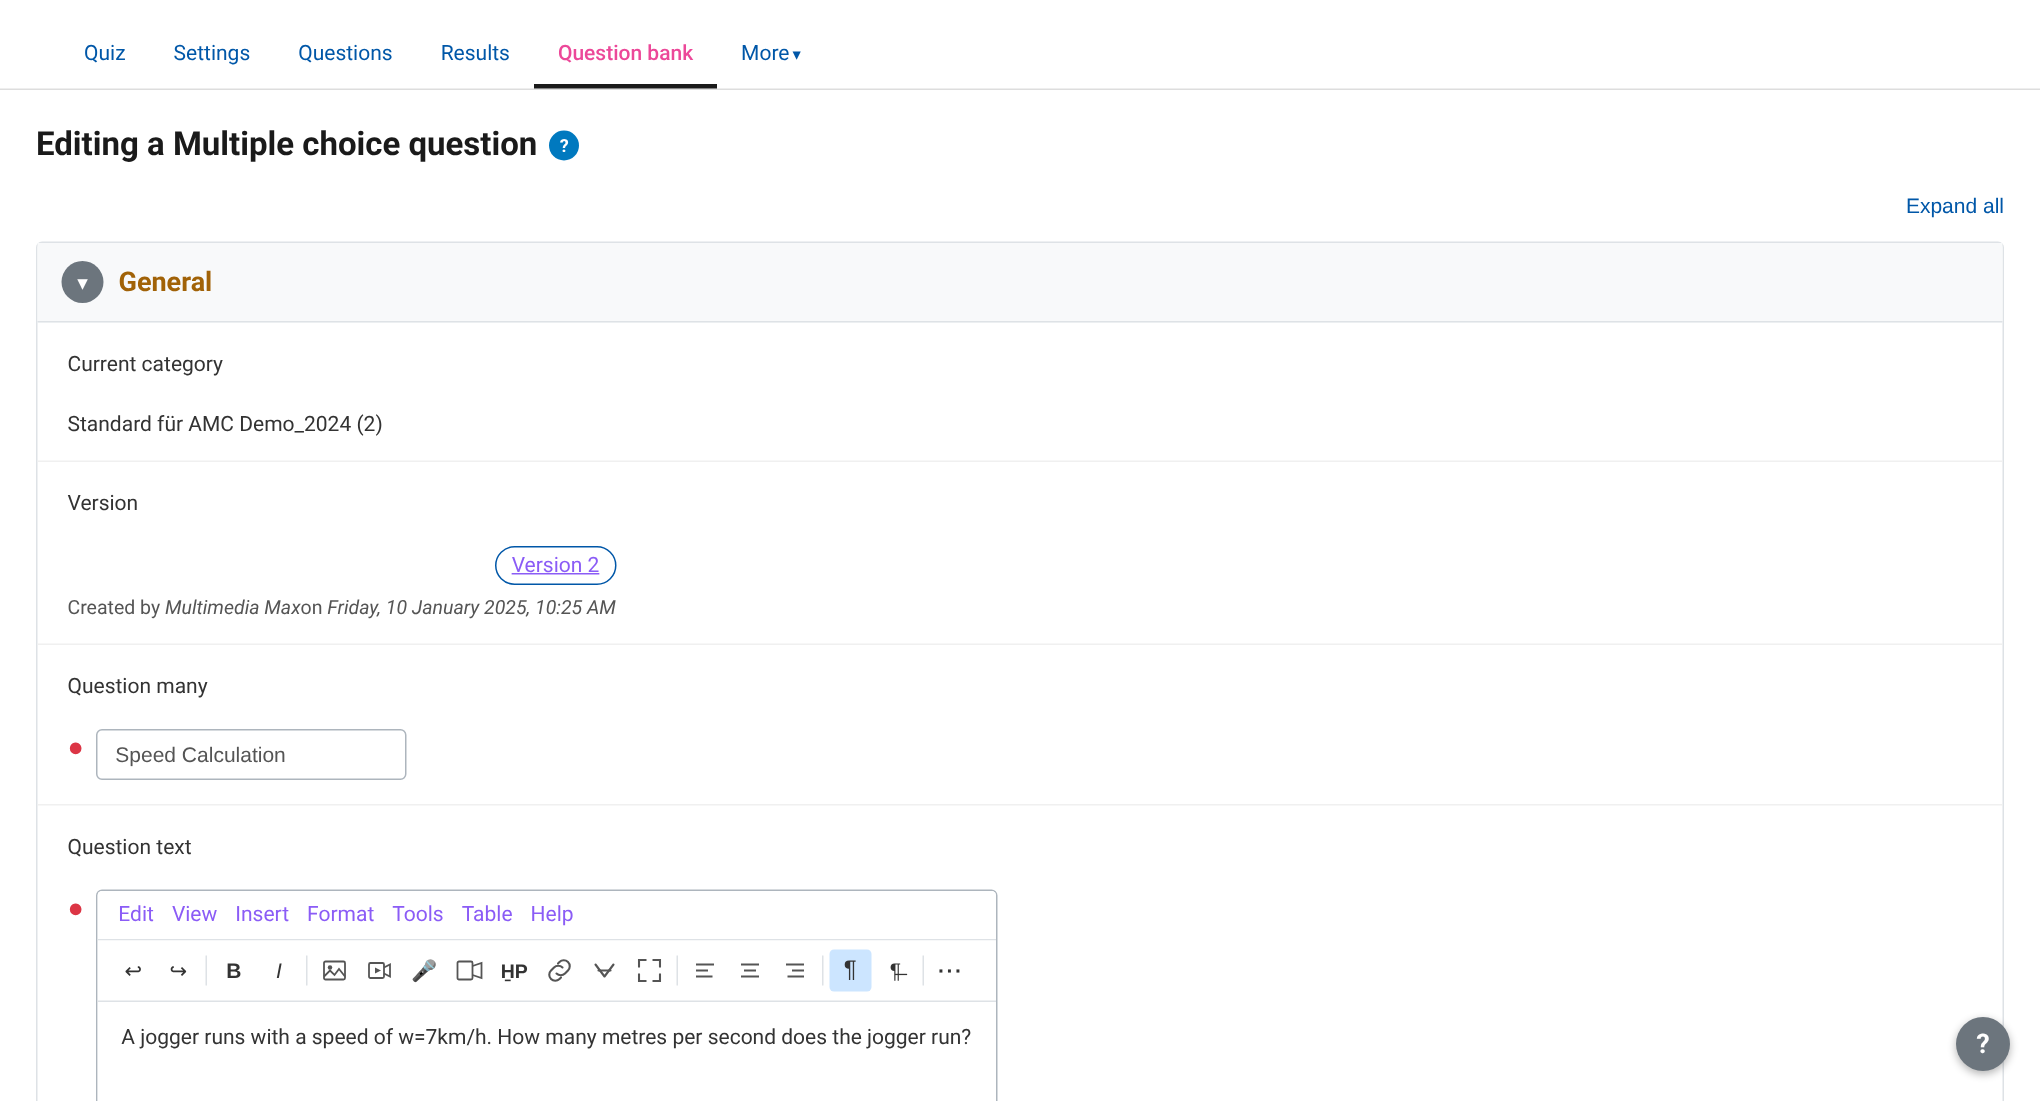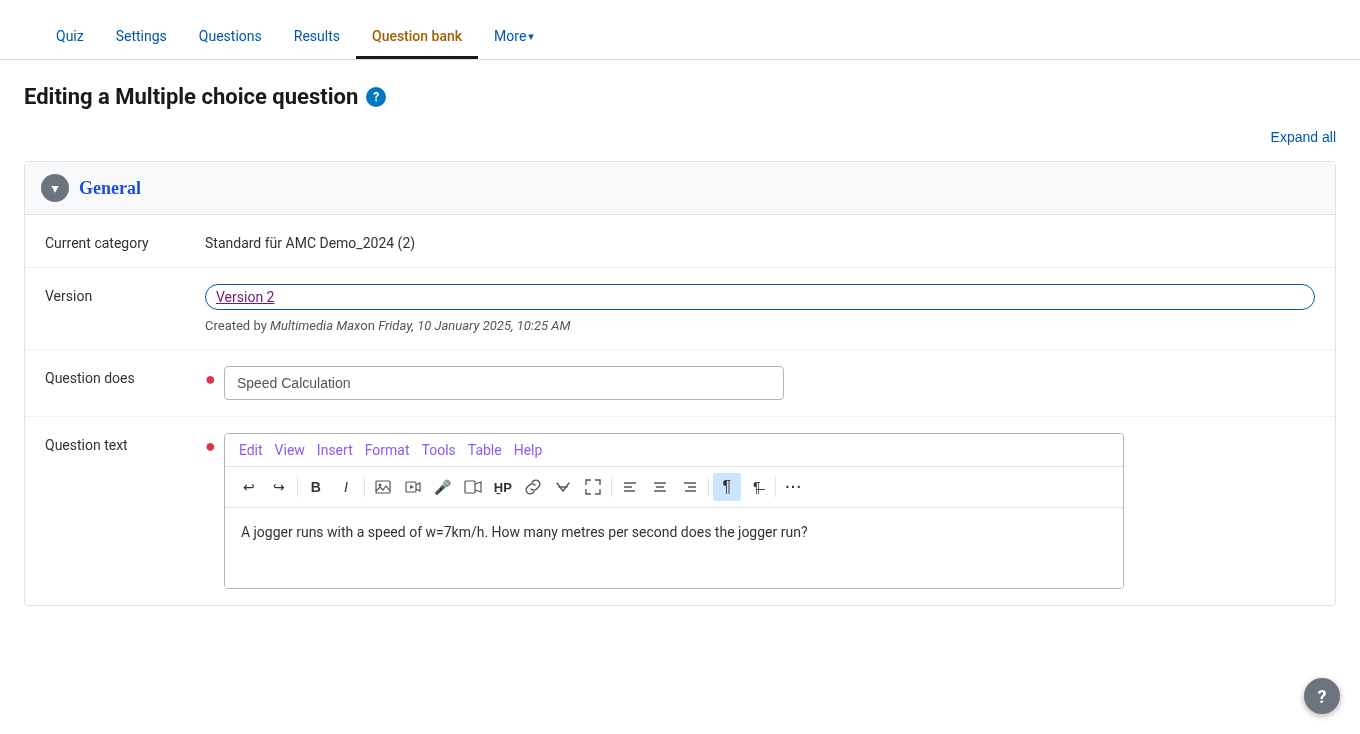--- a/index.html
+++ b/index.html
@@ -55,21 +55,21 @@
       color: #0057a8;
       font-size: 14px;
       text-decoration: none;
       border-bottom: 3px solid transparent;
       display: flex;
       align-items: center;
       gap: 4px;
     }
 
     .nav-tab.active {
-      color: #a16207;
+      color: #ec4899;
       border-bottom: 3px solid #1a1a1a;
       font-weight: 500;
     }
 
     
     .main-content {
       padding: 24px 24px;
     }
 
     .editing-title {
@@ -136,70 +136,72 @@
       align-items: center;
       justify-content: center;
       cursor: pointer;
       color: white;
       font-size: 14px;
     }
 
     .section-title {
       font-size: 18px;
       font-weight: bold;
-      color: #1d4ed8;
-      font-family: Liberation Serif, serif;
+      color: #a16207;
     }
 
     .section-body {
       padding: 0;
     }
 
     
     .form-row {
       display: flex;
       padding: 16px 20px;
       border-bottom: 1px solid #f0f0f0;
       align-items: flex-start;
+      gap: 20px;
+      flex-direction: column;
     }
 
     .form-row:last-child {
       border-bottom: none;
     }
 
     .form-label {
       width: 160px;
       min-width: 160px;
       padding-top: 4px;
       color: #333;
       font-size: 14px;
     }
 
     .form-field {
       flex: 1;
       display: flex;
       flex-direction: column;
       gap: 4px;
+      align-items: flex-end;
     }
 
     .required-icon {
       color: #dc3545;
       font-size: 18px;
       margin-right: 8px;
       margin-top: 2px;
     }
 
     .category-value {
       color: #333;
       font-size: 14px;
       padding-top: 4px;
     }
 
     .version-link {
-      color: #701a75;
+      color: #8b5cf6;
       text-decoration: underline;
       display: inline-block;
       border: 1px solid #0057a8;
       padding: 4px 10px;
       border-radius: 13px;
       font-size: 14px;
       cursor: pointer;
       margin-bottom: 4px;
     }
 
@@ -366,21 +368,21 @@
         <div class="form-label">Version</div>
         <div class="form-field">
           <a class="version-link">Version 2</a>
           <span class="version-created">
             <span>Created by </span><em>Multimedia Max</em><span>on </span><em>Friday, 10 January 2025, 10:25 AM</em>
           </span>
         </div>
       </div>
 
       <div class="form-row">
-        <div class="form-label">Question does</div>
+        <div class="form-label">Question many</div>
         <div class="form-row-content">
           <span class="required-icon">●</span>
           <div class="form-field">
             <input type="text" class="text-input" value="Speed Calculation" placeholder="Speed Calculation" style="">
           </div>
         </div>
       </div>
 
       <div class="form-row">
         <div class="form-label">Question text</div>

